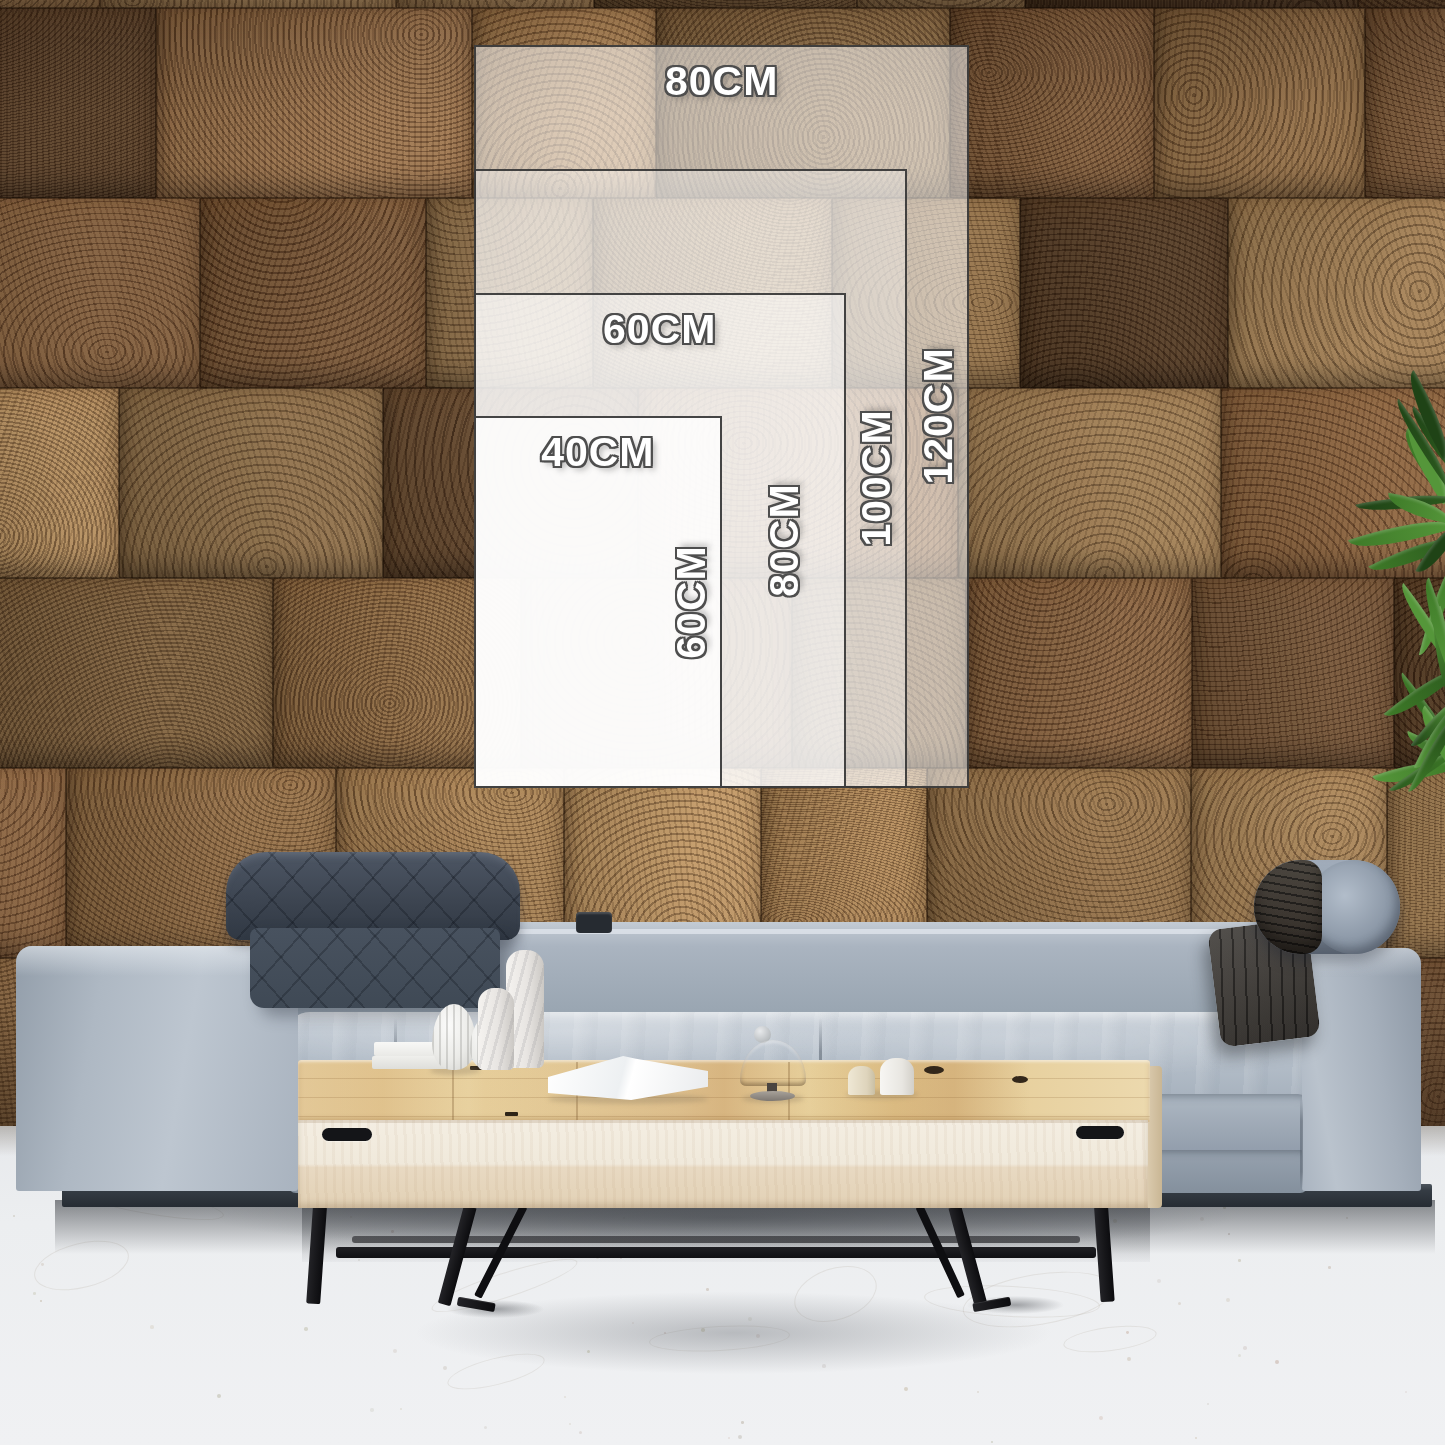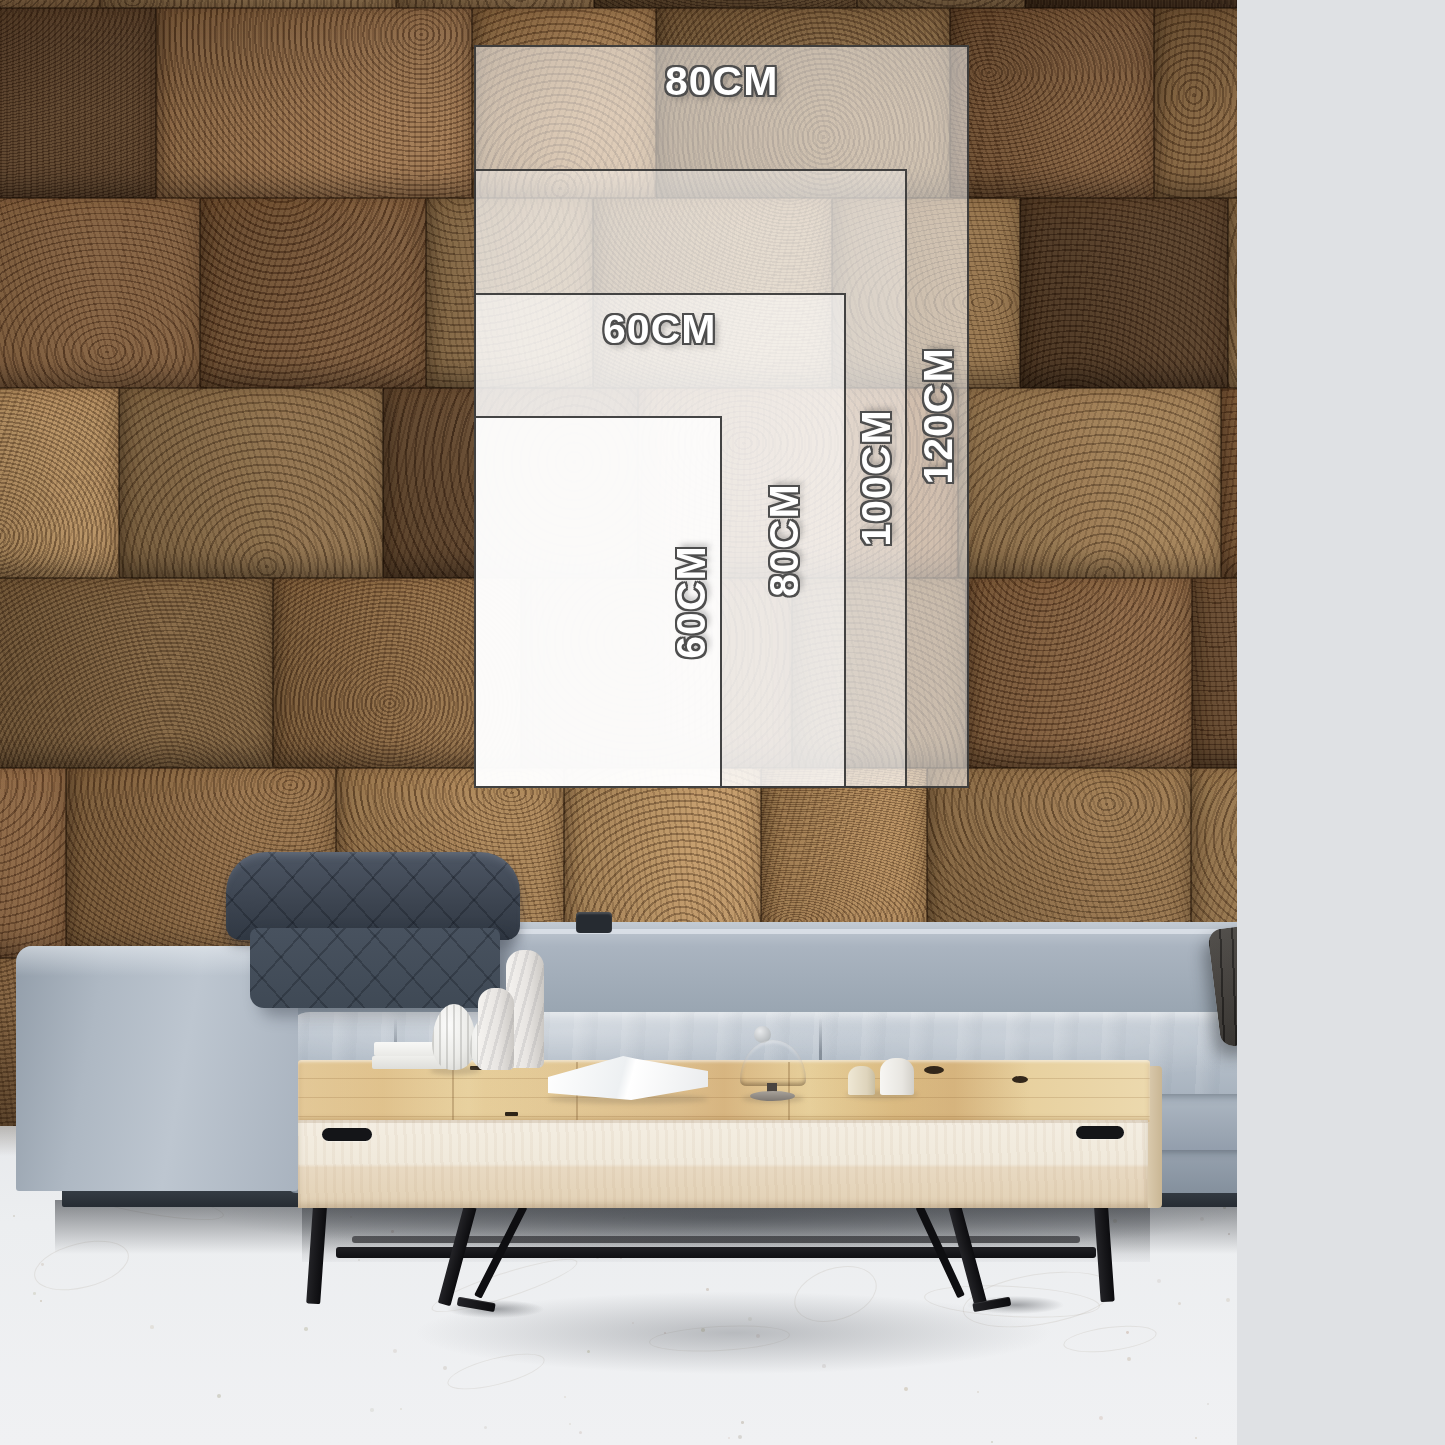--- a/index.html
+++ b/index.html
@@ -1,16 +1,16 @@
 <!DOCTYPE html>
 <html><head>
 <meta charset="utf-8">
 <style>
   html,body{margin:0;padding:0;background:#dfe1e4;}
-  .stage{position:relative;width:1237px;height:1445px;overflow:hidden;
+  .stage{position:relative;width:1445px;height:1445px;overflow:hidden;
          background:#ece earlier;background:#eceef0;
          font-family:"Liberation Sans", sans-serif;}
   
   .wall{position:absolute;left:0;top:0;width:1445px;height:1140px;background:#6f4c2e;overflow:hidden;z-index:1;}
   .wood-block{position:absolute;height:190px;
      box-shadow:inset 0 0 0 1px rgba(22,10,3,.45), inset 0 12px 20px rgba(120,75,35,.15),
                 inset 0 -14px 22px rgba(0,0,0,.30), inset 6px 0 12px rgba(0,0,0,.12);}
   .wall-vignette{position:absolute;left:0;top:0;width:1445px;height:1140px;z-index:2;pointer-events:none;
      background:radial-gradient(120% 95% at 52% 32%, rgba(0,0,0,0) 45%, rgba(25,12,5,.30) 100%),
                 linear-gradient(180deg, rgba(20,10,4,.18), rgba(20,10,4,0) 10%),
@@ -396,15 +396,16 @@
   <div id="size-overlay" class="overlay">
       <div class="size-panel" style="left: 474px; top: 44.996px; width: 495.336px; height: 743.004px; background: rgba(255, 255, 255, 0.55);"></div>
       <div class="size-label size-label-h" style="left: 474px; top: 57.996px; width: 495.336px;">80CM</div>
       <div class="size-label size-label-v" style="left: 938.378px; top: 416.498px;">120CM</div>
       <div class="size-panel" style="left: 474px; top: 168.83px; width: 433.419px; height: 619.17px; background: rgba(255, 255, 255, 0.35);"></div>
       <div class="size-label size-label-v" style="left: 876.46px; top: 478.415px;">100CM</div>
       <div class="size-panel" style="left: 474px; top: 292.664px; width: 371.502px; height: 495.336px; background: rgba(255, 255, 255, 0.5);"></div>
       <div class="size-label size-label-h" style="left: 474px; top: 305.664px; width: 371.502px;">60CM</div>
       <div class="size-label size-label-v" style="left: 783.585px; top: 540.332px;">80CM</div>
       <div class="size-panel" style="left: 474px; top: 416.498px; width: 247.668px; height: 371.502px; background: rgba(255, 255, 255, 0.8);"></div>
+      <div class="size-label size-label-h" style="left: 474px; top: 429.498px; width: 247.668px;">40CM</div>
       <div class="size-label size-label-v" style="left: 690.668px; top: 602.249px;">60CM</div>
     </div>
 </div>
 
 </body></html>

